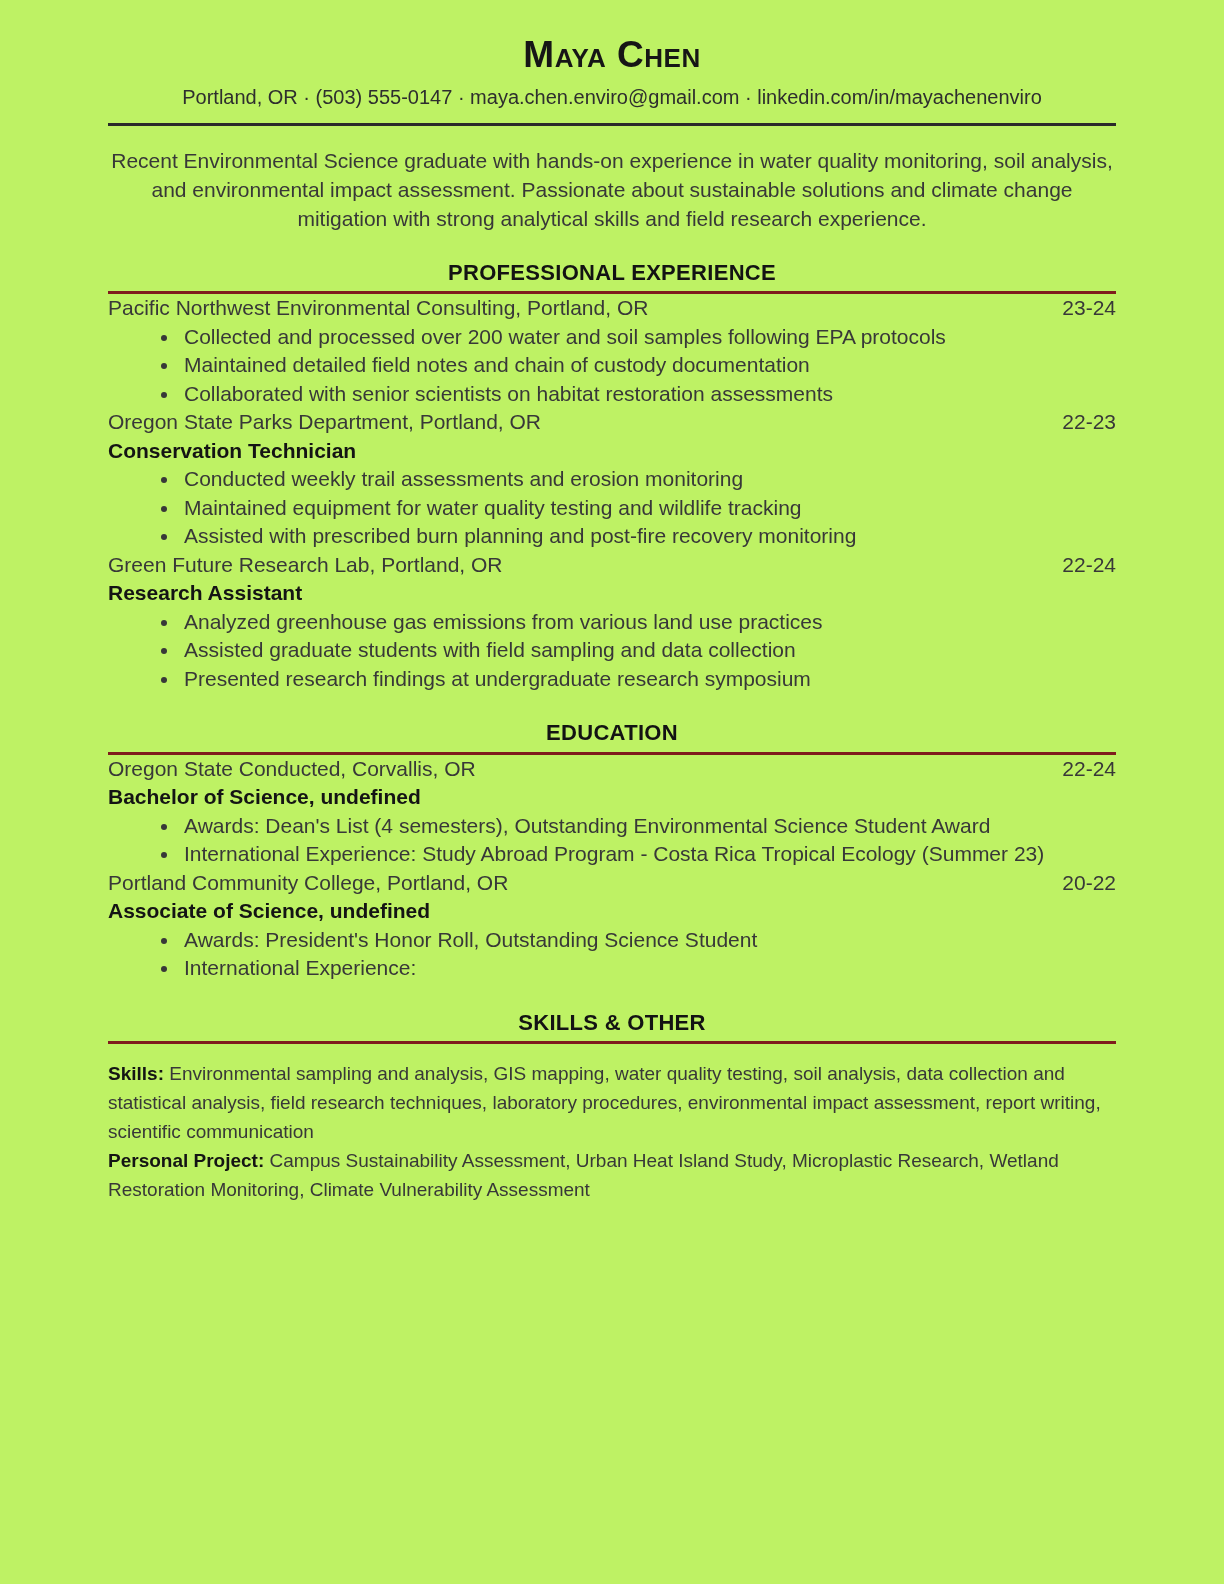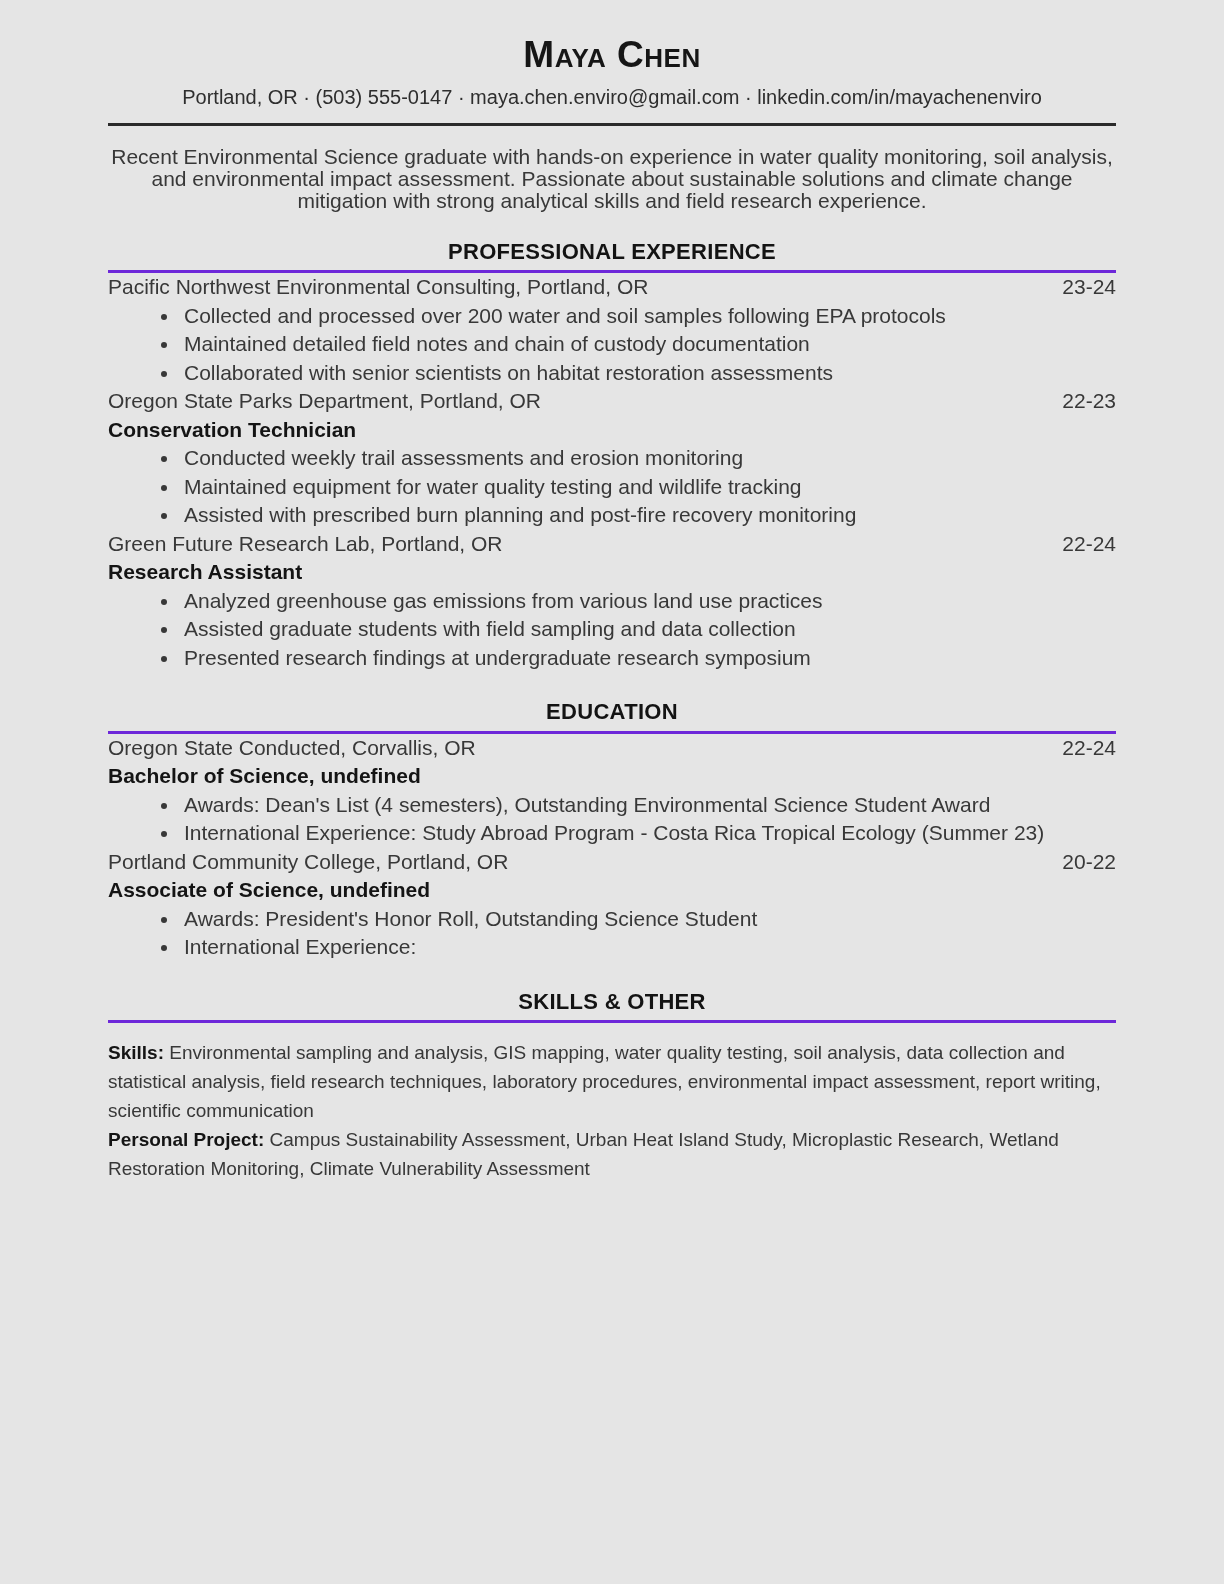--- a/index.html
+++ b/index.html
@@ -1,20 +1,20 @@
 <!DOCTYPE html>
 <html><head>
 <meta charset="utf-8">
 <style>
   * { margin: 0; padding: 0; box-sizing: border-box; }
   html, body { background: #ffffff; }
   .page {
     width: 1224px;
     height: 1584px;
-    background: #e5e5e5;
+    background: #bef264;
     font-family: "Liberation Sans", sans-serif;
     color: #3c3c3c;
     padding: 34px 108px 0 108px;
     overflow: hidden;
   }
   
   .name {
     text-align: center;
     font-size: 37px;
     font-weight: 700;
@@ -32,33 +32,33 @@
   }
   .rule {
     border: none;
     border-top: 3px solid #2a2a2a;
     margin-top: 12px;
   }
   
   .summary {
     margin-top: 20px;
     font-size: 21px;
-    line-height: 22px;
+    line-height: 29px;
     text-align: center;
     color: #383838;
   }
   
   .section-title {
     margin-top: 26px;
     text-align: center;
     font-size: 22px;
     font-weight: 700;
     letter-spacing: 0.3px;
     color: #131313;
-    border-bottom: 3px solid #6d28d9;
+    border-bottom: 3px solid #7f1d1d;
     padding-bottom: 5px;
     line-height: 1.25;
   }
   .entry-head {
     display: flex;
     justify-content: space-between;
     align-items: baseline;
     font-size: 21px;
     line-height: 28.5px;
     color: #383838;

